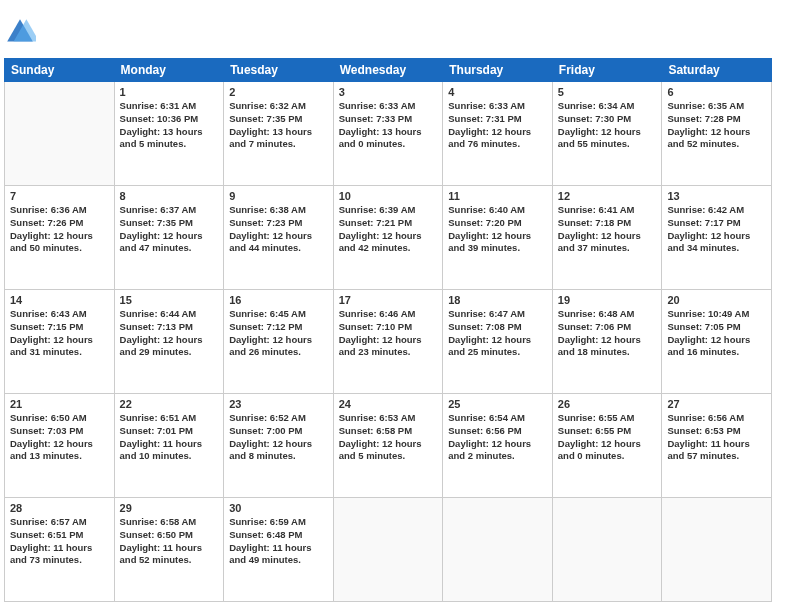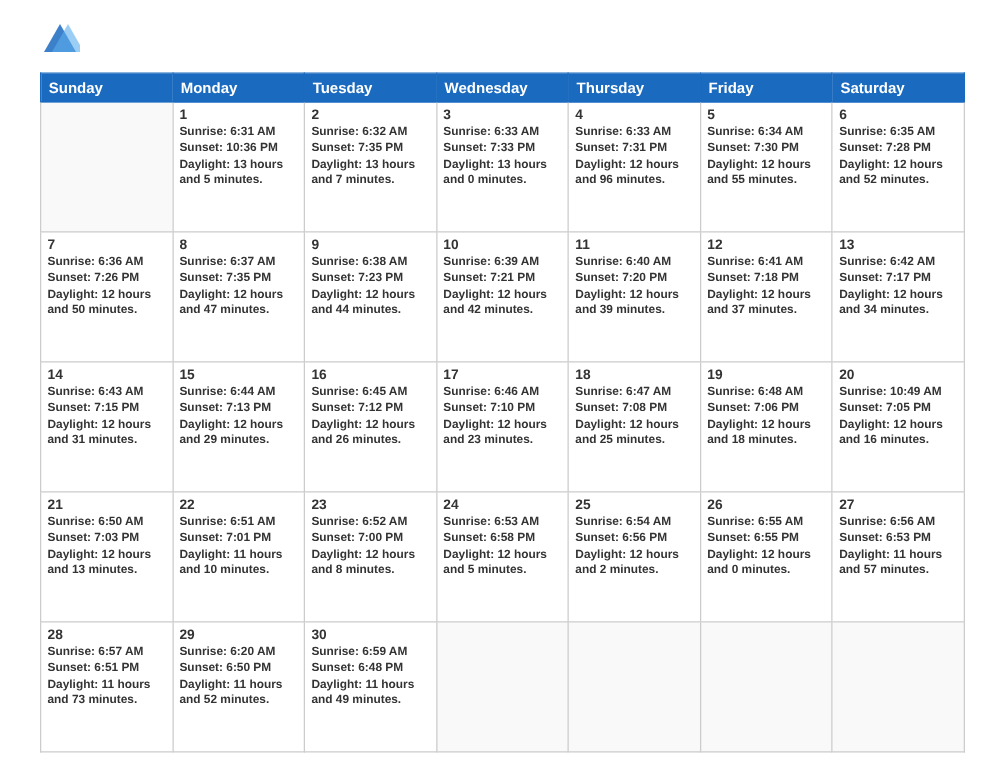--- a/index.html
+++ b/index.html
@@ -6,21 +6,21 @@
     body {
       font-family: Arial, sans-serif;
       background: #fff;
       width: 792px;
       height: 612px;
       overflow: hidden;
     }
     .page {
       width: 792px;
       height: 612px;
-      padding: 16px 20px 10px 32px;
+      padding: 16px 20px 10px 4px;
       display: flex;
       flex-direction: column;
     }
     .header {
       display: flex;
       justify-content: space-between;
       align-items: flex-start;
       margin-bottom: 10px;
     }
     .logo {
@@ -148,21 +148,21 @@
           <span>Sunrise: 6:33 AM</span><br>
           <span>Sunset: 7:33 PM</span><br>
           <span>Daylight: 13 hours and 0 minutes.</span>
         </div>
       </td>
           <td>
         <span class="day-num">4</span>
         <div class="cell-info">
           <span>Sunrise: 6:33 AM</span><br>
           <span>Sunset: 7:31 PM</span><br>
-          <span>Daylight: 12 hours and 96 minutes.</span>
+          <span>Daylight: 12 hours and 76 minutes.</span>
         </div>
       </td>
           <td>
         <span class="day-num">5</span>
         <div class="cell-info">
           <span>Sunrise: 6:34 AM</span><br>
           <span>Sunset: 7:30 PM</span><br>
           <span>Daylight: 12 hours and 55 minutes.</span>
         </div>
       </td>
@@ -354,21 +354,21 @@
         <span class="day-num">28</span>
         <div class="cell-info">
           <span>Sunrise: 6:57 AM</span><br>
           <span>Sunset: 6:51 PM</span><br>
           <span>Daylight: 11 hours and 73 minutes.</span>
         </div>
       </td>
           <td>
         <span class="day-num">29</span>
         <div class="cell-info">
-          <span>Sunrise: 6:20 AM</span><br>
+          <span>Sunrise: 6:58 AM</span><br>
           <span>Sunset: 6:50 PM</span><br>
           <span>Daylight: 11 hours and 52 minutes.</span>
         </div>
       </td>
           <td>
         <span class="day-num">30</span>
         <div class="cell-info">
           <span>Sunrise: 6:59 AM</span><br>
           <span>Sunset: 6:48 PM</span><br>
           <span>Daylight: 11 hours and 49 minutes.</span>

